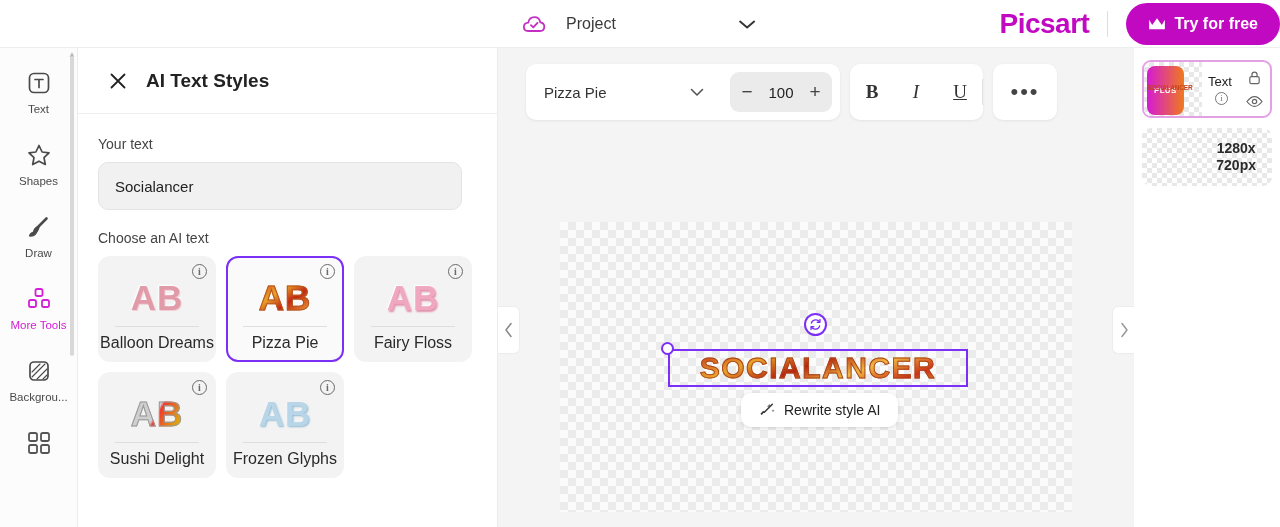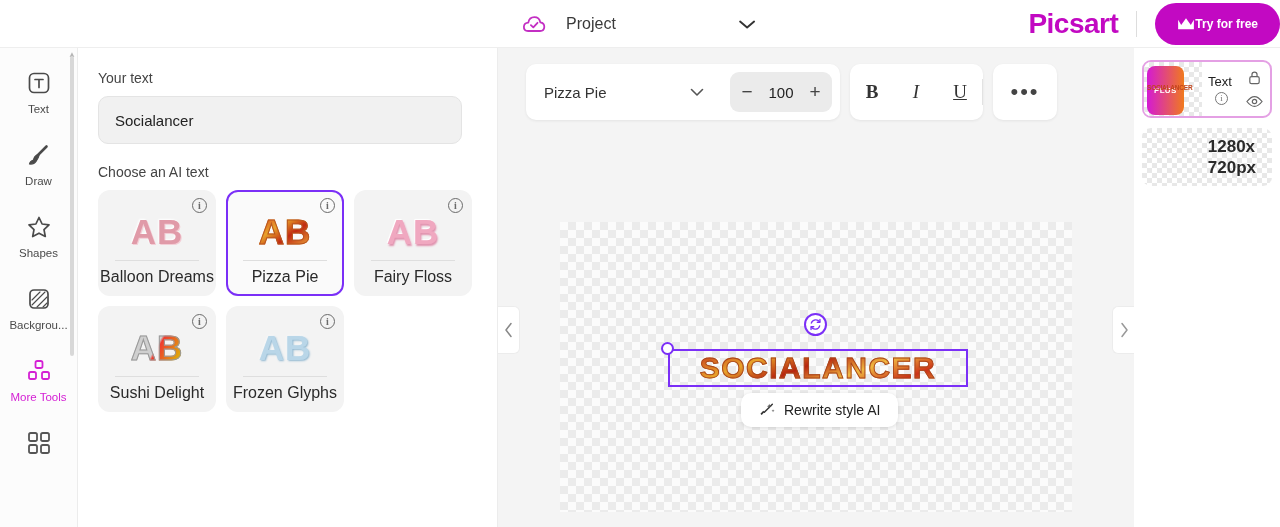--- a/index.html
+++ b/index.html
@@ -23,25 +23,25 @@
   }
   .logo {
     margin-left: 14px;
     font-size: 28px; font-weight: bold;
     color: #c209c2;
     letter-spacing: -0.5px;
     line-height: 1;
   }
   .vsep { width: 1px; height: 26px; background: #dddddd; margin: 0 18px; }
   .try-btn {
-    display: flex; align-items: center; gap: 0;
+    display: flex; align-items: center; gap: 8px;
     background: #c209c2; color: #fff;
     border: none; border-radius: 22px;
     height: 42px; padding: 0 22px;
-    font-size: 12px; font-weight: bold;
+    font-size: 16px; font-weight: bold;
     cursor: pointer;
   }
   .crown { width: 18px; height: 14px; display: block; }
   .proj-wrap {
     position: absolute; left: 50%; top: 50%;
     transform: translate(-50%, -50%);
     display: flex; align-items: center; gap: 20px;
     cursor: pointer;
   }
   .proj-name { font-size: 16px; color: #3a3a3a; }
@@ -358,22 +358,22 @@
     background-image:
       linear-gradient(45deg, #e8e8e8 25%, transparent 25%, transparent 75%, #e8e8e8 75%),
       linear-gradient(45deg, #e8e8e8 25%, transparent 25%, transparent 75%, #e8e8e8 75%);
     background-size: 10px 10px;
     background-position: 0 0, 5px 5px;
     display: flex; align-items: center; justify-content: flex-end;
     padding-right: 16px;
     cursor: pointer;
   }
   .size-txt {
-    font-size: 17px; font-weight: bold; color: #2a2a2a;
-    line-height: 1.25; text-align: left;
+    font-size: 14px; font-weight: bold; color: #2a2a2a;
+    line-height: 1.25; text-align: center;
   }
 </style>
 </head>
 <body>
 
 <div id="app">
 
   <div class="topbar">
     <div class="logo">Picsart</div>
     <div class="vsep"></div>
@@ -405,61 +405,67 @@
       <svg class="rail-ico" viewBox="0 0 26 26">
         <rect x="3.5" y="3.5" width="19" height="19" rx="4.5" fill="none" stroke="currentColor" stroke-width="1.7"></rect>
         <path d="M9 9.5 L17 9.5 M13 9.5 L13 17.5" stroke="currentColor" stroke-width="1.7" stroke-linecap="round"></path>
       </svg>
       <span class="rail-lbl">Text</span>
     </div>
 
 
     <div class="rail-item">
       <svg class="rail-ico" viewBox="0 0 26 26">
+        <path d="M13 3.5 L16.1 10 L23 10.9 L18 15.7 L19.3 22.5 L13 19.2 L6.7 22.5 L8 15.7 L3 10.9 L9.9 10 Z" fill="none" stroke="currentColor" stroke-width="1.7" stroke-linejoin="round"></path>
+      </svg>
+      <span class="rail-lbl">Shapes</span>
+    </div>
+
+    <div class="rail-item">
+      <svg class="rail-ico" viewBox="0 0 26 26">
         <path d="M20.5 4.5 L12 13" stroke="currentColor" stroke-width="2.6" stroke-linecap="round"></path>
         <path d="M11.5 12.5 Q8 14.5 7.5 18 Q4 19 3.5 22 Q8 22.5 10 19.5 Q12.5 16 13 13.5 Z" fill="currentColor" stroke="currentColor" stroke-width="1.2" stroke-linejoin="round"></path>
       </svg>
       <span class="rail-lbl">Draw</span>
-    </div>
-
-    <div class="rail-item">
-      <svg class="rail-ico" viewBox="0 0 26 26">
-        <path d="M13 3.5 L16.1 10 L23 10.9 L18 15.7 L19.3 22.5 L13 19.2 L6.7 22.5 L8 15.7 L3 10.9 L9.9 10 Z" fill="none" stroke="currentColor" stroke-width="1.7" stroke-linejoin="round"></path>
-      </svg>
-      <span class="rail-lbl">Shapes</span>
-    </div>
-
-    <div class="rail-item">
-      <svg class="rail-ico" viewBox="0 0 26 26">
-        <rect x="4" y="4" width="18" height="18" rx="4" fill="none" stroke="currentColor" stroke-width="1.7"></rect>
-        <path d="M6 14 L14 6 M6 19 L19 6 M11 21 L21 11 M17 21 L21 17" stroke="currentColor" stroke-width="1.1" stroke-linecap="round"></path>
-      </svg>
-      <span class="rail-lbl">Backgrou...</span>
     </div>
 
     <div class="rail-item active">
       <svg class="rail-ico" viewBox="0 0 26 26">
         <rect x="9.5" y="3" width="7" height="7" rx="1.8" fill="none" stroke="currentColor" stroke-width="1.8"></rect>
         <rect x="3" y="14" width="7" height="7" rx="1.8" fill="none" stroke="currentColor" stroke-width="1.8"></rect>
         <rect x="16" y="14" width="7" height="7" rx="1.8" fill="none" stroke="currentColor" stroke-width="1.8"></rect>
       </svg>
       <span class="rail-lbl">More Tools</span>
+    </div>
+
+    <div class="rail-item">
+      <svg class="rail-ico" viewBox="0 0 26 26">
+        <rect x="4" y="4" width="18" height="18" rx="4" fill="none" stroke="currentColor" stroke-width="1.7"></rect>
+        <path d="M6 14 L14 6 M6 19 L19 6 M11 21 L21 11 M17 21 L21 17" stroke="currentColor" stroke-width="1.1" stroke-linecap="round"></path>
+      </svg>
+      <span class="rail-lbl">Backgrou...</span>
     </div>
 
     <div class="rail-item">
       <svg class="rail-ico" viewBox="0 0 26 26">
         <rect x="3" y="3" width="8" height="8" rx="1.8" fill="none" stroke="#555" stroke-width="1.8"></rect>
         <rect x="15" y="3" width="8" height="8" rx="1.8" fill="none" stroke="#555" stroke-width="1.8"></rect>
         <rect x="3" y="15" width="8" height="8" rx="1.8" fill="none" stroke="#555" stroke-width="1.8"></rect>
         <rect x="15" y="15" width="8" height="8" rx="1.8" fill="none" stroke="#555" stroke-width="1.8"></rect>
       </svg>
     </div>
   </div>
 
   <div class="panel">
+    <div class="panel-head">
+      <svg class="close-x" viewBox="0 0 20 20">
+        <path d="M3.5 3.5 L16.5 16.5 M16.5 3.5 L3.5 16.5" stroke="#222" stroke-width="1.8" stroke-linecap="round"></path>
+      </svg>
+      <span class="panel-title">AI Text Styles</span>
+    </div>
 
     <div class="panel-body">
       <div class="fld-label">Your text</div>
       <input class="text-input" type="text" value="Socialancer" style="">
 
       <div class="sect-label">Choose an AI text</div>
 
       <div class="style-grid">
 
         <div class="style-card">

